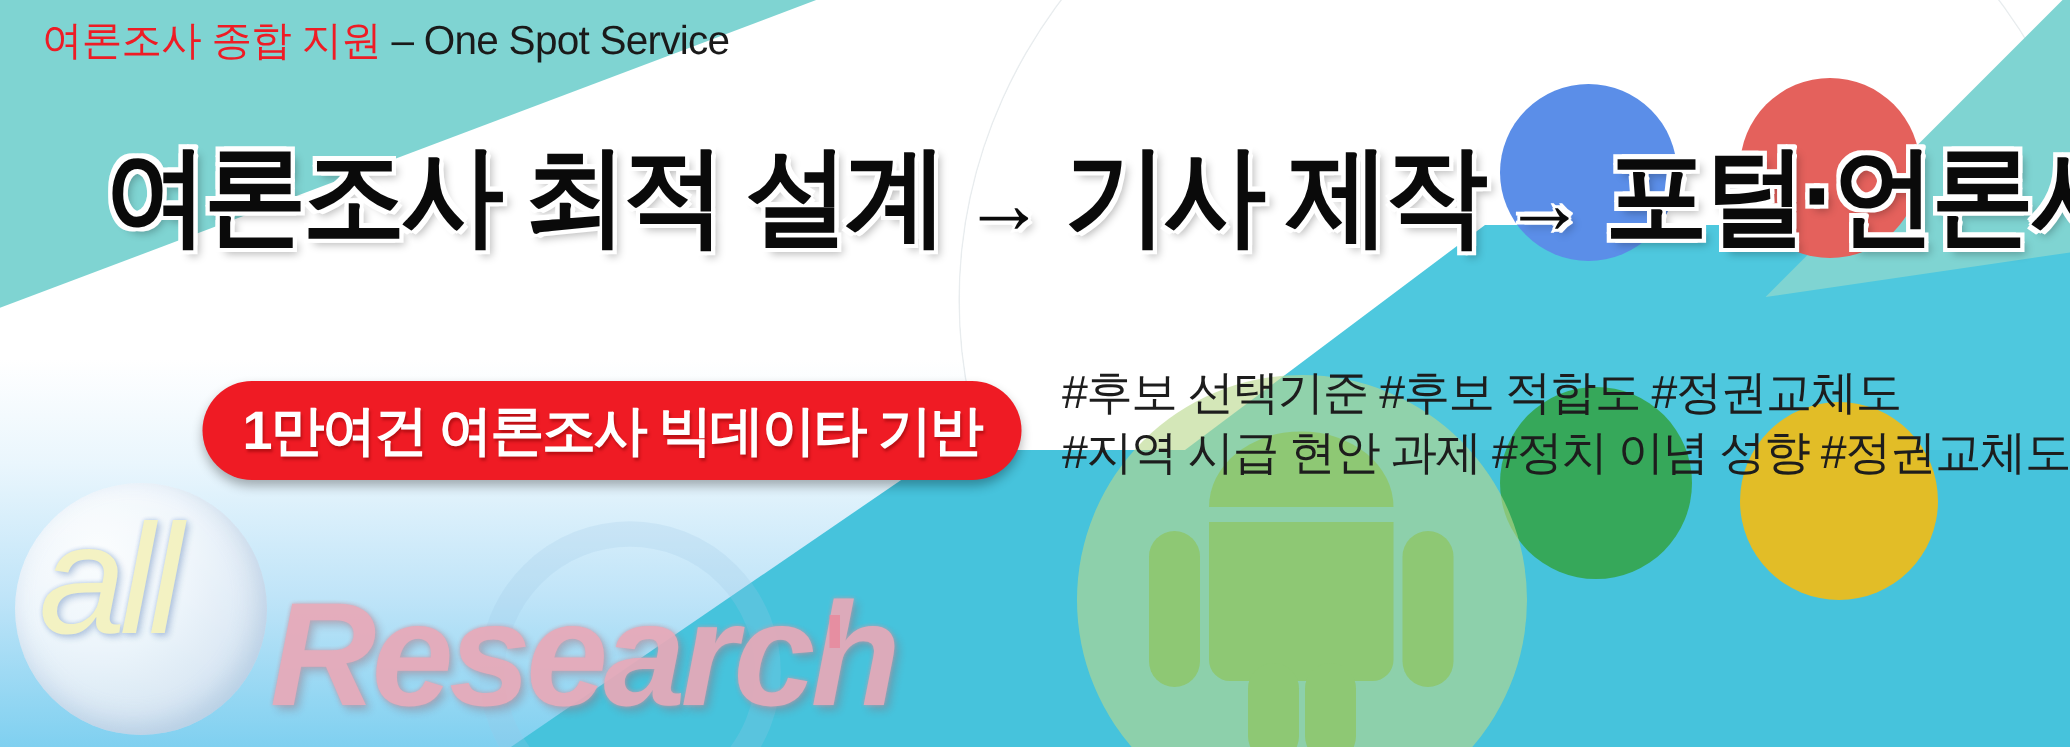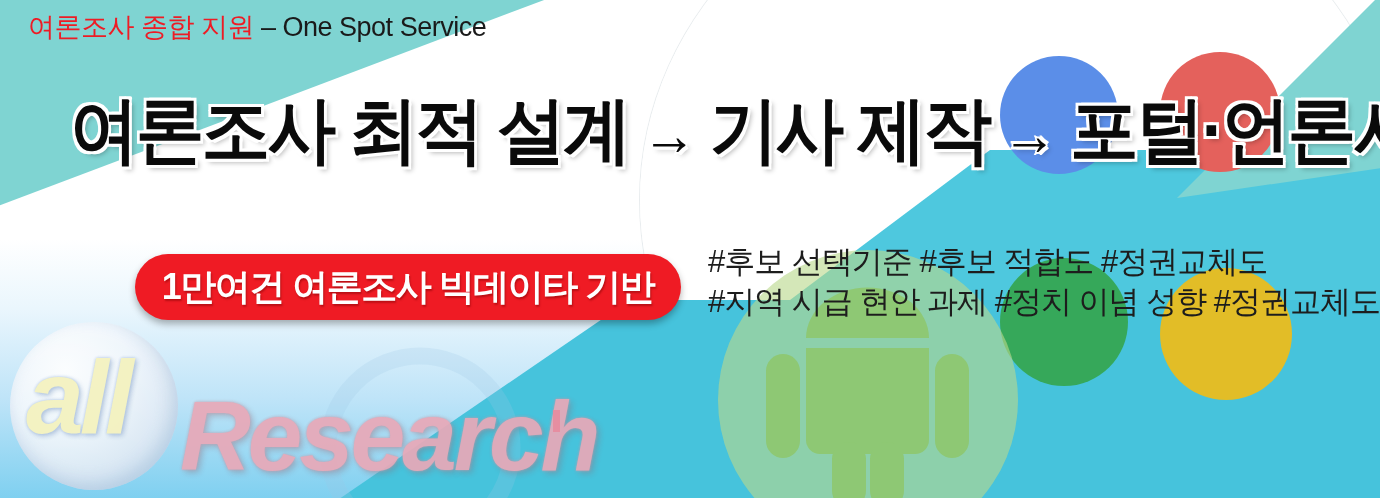--- a/index.html
+++ b/index.html
@@ -109,22 +109,22 @@
 
   
   #logo{position:absolute;left:8px;top:318px;width:570px;height:170px;}
   #logo-sphere{
     position:absolute;left:2px;top:4px;width:168px;height:168px;border-radius:50%;
     background:radial-gradient(circle at 33% 28%,#ffffff 0%,#f2f7fc 38%,#dfe9f4 68%,#cadced 100%);
     box-shadow:inset -5px -7px 16px rgba(150,180,210,.45);
     opacity:.92;
   }
   #logo-all{
-    position:absolute;left:18px;top:20px;
-    font-size:104px;font-weight:bold;font-style:italic;letter-spacing:-4px;
+    position:absolute;left:18px;top:10px;
+    font-size:104px;font-weight:normal;font-style:italic;letter-spacing:-4px;
     color:#f4f2c0;
     text-shadow:0 0 3px #aec4e4,2px 2px 5px rgba(120,150,190,.55);
     opacity:.95;
   }
   #logo-research{
     position:absolute;left:172px;top:22px;
     font-size:98px;font-weight:bold;font-style:italic;letter-spacing:-3px;
     color:#e8a9b8;
     text-shadow:0 0 3px #c79fae,3px 3px 6px rgba(140,110,125,.45);
     opacity:.93;

